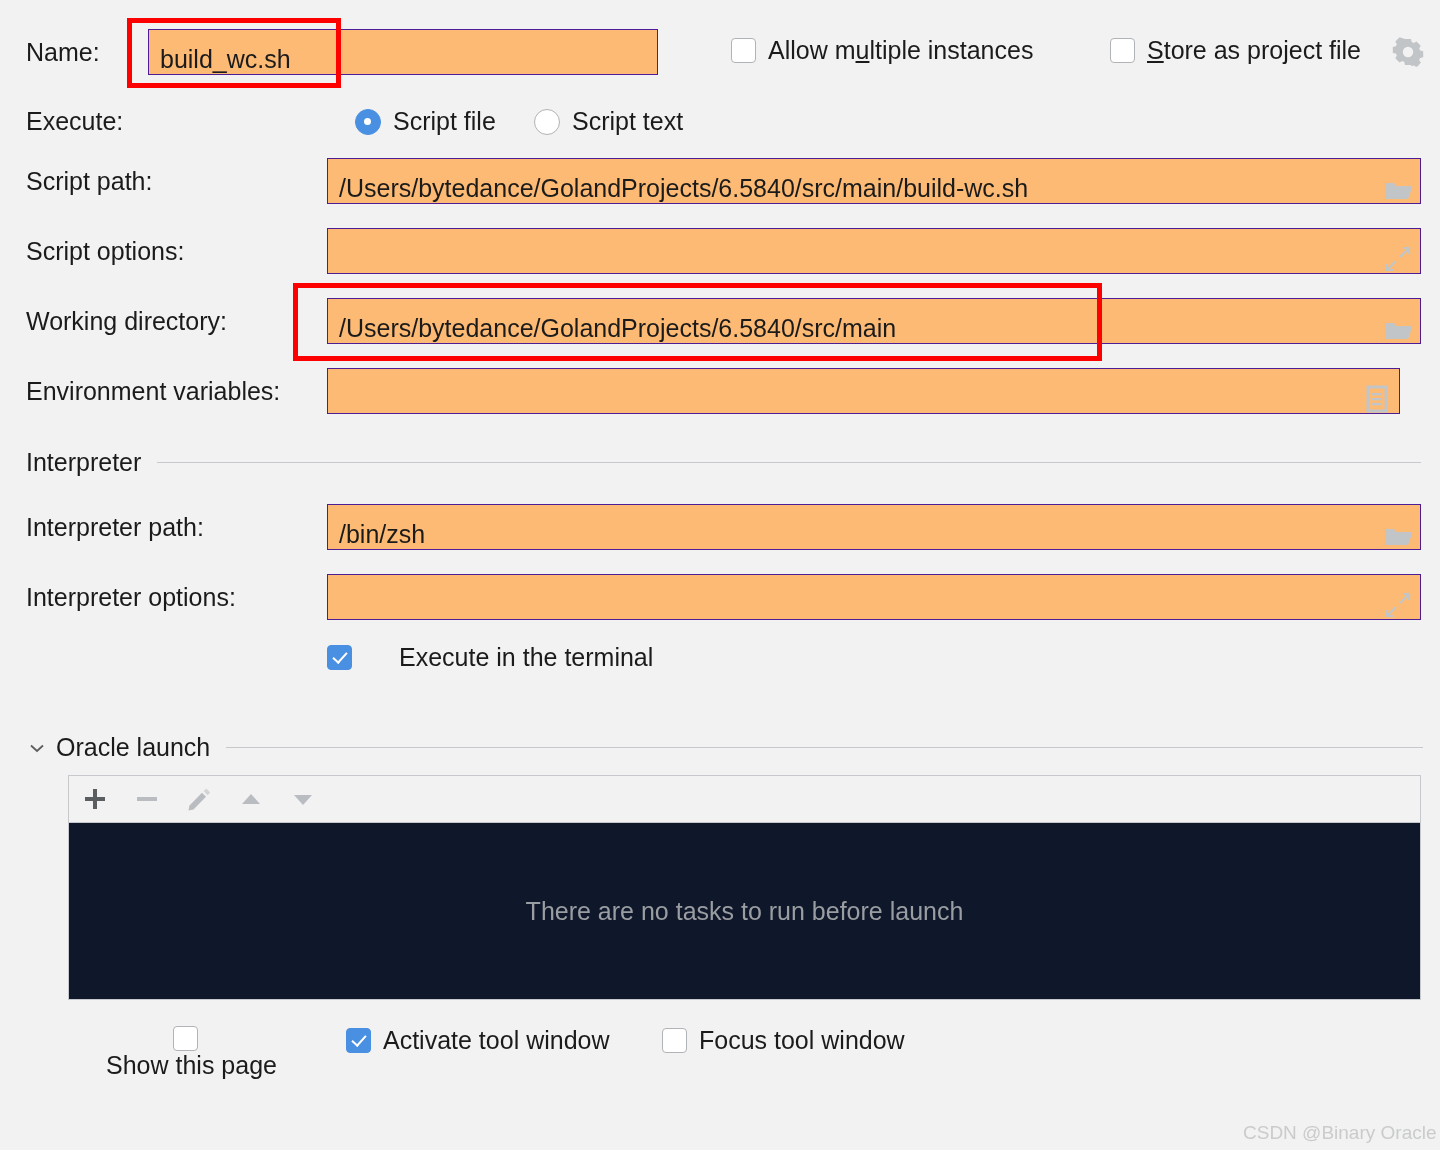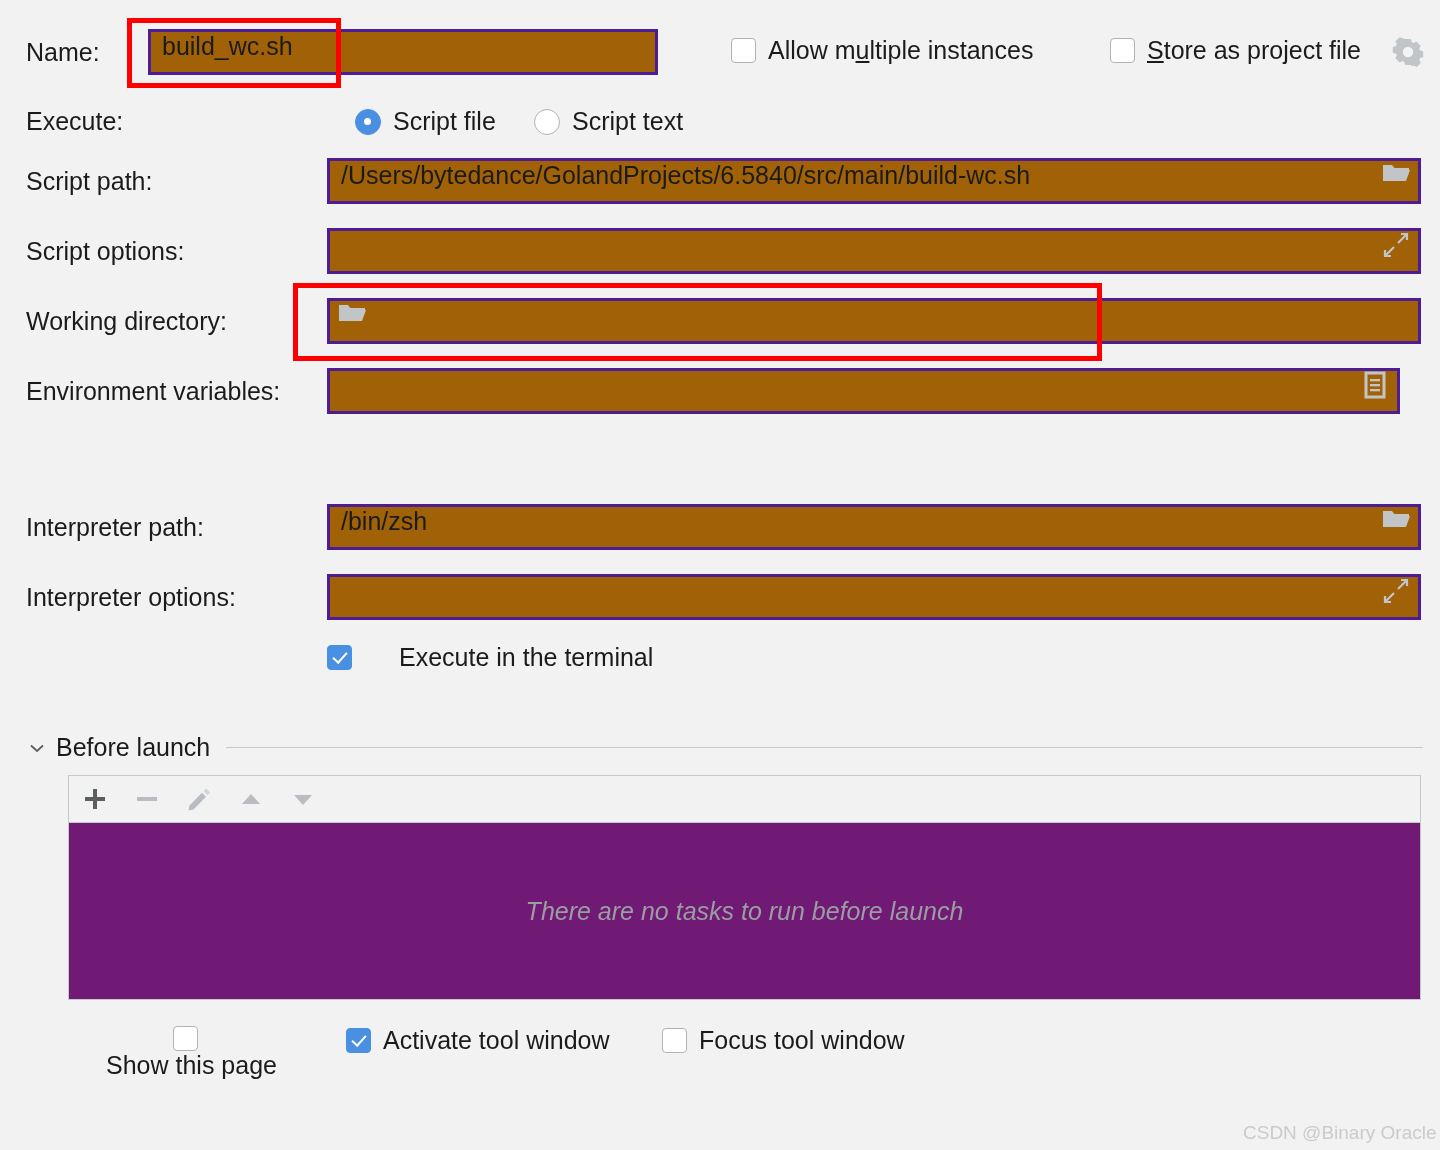--- a/index.html
+++ b/index.html
@@ -29,25 +29,25 @@
     position: absolute;
     font-size: 25px;
     line-height: 30px;
     color: #1b1b1b;
     white-space: nowrap;
   }
 
   
   .field {
     position: absolute;
-    background: #a16207;
-    border: 3px solid #4c1d95;
-    box-sizing: border-box;
-    display: flex;
-    align-items: flex-start;
+    background: #fdba74;
+    border: 1px solid #4c1d95;
+    box-sizing: border-box;
+    display: flex;
+    align-items: flex-end;
   }
   .field .fv {
     font-size: 25px;
     color: #1b1b1b;
     padding-left: 11px;
     white-space: nowrap;
     overflow: hidden;
     flex: 1 1 auto;
   }
   .field .ficon {
@@ -173,28 +173,27 @@
   }
   .bl-btn {
     width: 52px;
     height: 100%;
     display: flex;
     align-items: center;
     justify-content: center;
   }
   .bl-list {
     position: absolute;
-    background: #701a75;
+    background: #0f172a;
     border: 1px solid #c6c8cb;
     border-top: none;
     box-sizing: border-box;
     display: flex;
     align-items: center;
     justify-content: center;
-    font-style: italic;
   }
   .bl-empty {
     font-size: 25px;
     color: #9a9da1;
   }
 
   
   .annot {
     position: absolute;
     border: 5px solid #fe0000;
@@ -271,20 +270,21 @@
       <svg width="28" height="28" viewBox="0 0 28 28">
         <path fill="none" stroke="#c2c5c8" stroke-width="2.2" d="M16 12 L25 3 M19 3 h6 v6"></path>
         <path fill="none" stroke="#c2c5c8" stroke-width="2.2" d="M12 16 L3 25 M9 25 H3 v-6"></path>
       </svg>
     </div>
   </div>
 
   <div class="label" style="left:26px; top:306px;">Working directory:</div>
 
   <div class="field" style="left:327px; top:298px; width:1094px; height:46px;">
+    <div class="fv">/Users/bytedance/GolandProjects/6.5840/src/main</div>
     <div class="ficon">
       <svg width="28" height="24" viewBox="0 0 28 24">
         <path fill="#c2c5c8" d="M1 4h9l2.4 3H27v2H8.8L4.8 20H1z"></path>
         <path fill="#c2c5c8" d="M6 9h22l-4 11H2z"></path>
       </svg>
     </div>
   </div>
 
   <div class="label" style="left:26px; top:376px;">Environment variables:</div>
 
@@ -293,20 +293,24 @@
     <div class="ficon">
       <svg width="24" height="28" viewBox="0 0 24 28">
         <rect x="3" y="2" width="18" height="24" fill="none" stroke="#c2c5c8" stroke-width="3"></rect>
         <rect x="7" y="8" width="10" height="2.3" fill="#c2c5c8"></rect>
         <rect x="7" y="13" width="10" height="2.3" fill="#c2c5c8"></rect>
         <rect x="7" y="18" width="10" height="2.3" fill="#c2c5c8"></rect>
       </svg>
     </div>
   </div>
 
+  <div class="section" style="left:26px; top:448px;">
+    <span class="stitle">Interpreter</span>
+    <span class="srule"></span>
+  </div>
 
   <div class="label" style="left:26px; top:512px;">Interpreter path:</div>
 
   <div class="field" style="left:327px; top:504px; width:1094px; height:46px;">
     <div class="fv">/bin/zsh</div>
     <div class="ficon">
       <svg width="28" height="24" viewBox="0 0 28 24">
         <path fill="#c2c5c8" d="M1 4h9l2.4 3H27v2H8.8L4.8 20H1z"></path>
         <path fill="#c2c5c8" d="M6 9h22l-4 11H2z"></path>
       </svg>
@@ -329,21 +333,21 @@
     <span class="box"></span>
     <span class="ctext">Execute in the terminal</span>
   </div>
 
   <div class="section" style="left:28px; top:733px;">
     <span class="chev">
       <svg width="18" height="18" viewBox="0 0 18 18">
         <path fill="none" stroke="#5b5e61" stroke-width="1.8" d="M3 6.5 L9 12 L15 6.5"></path>
       </svg>
     </span>
-    <span class="stitle">Before launch</span>
+    <span class="stitle">Oracle launch</span>
     <span class="srule"></span>
   </div>
 
   <div class="bl-toolbar" style="left:68px; top:775px; width:1353px; height:48px;">
     <span class="bl-btn">
       <svg width="26" height="26" viewBox="0 0 26 26">
         <rect x="11" y="3" width="4" height="20" fill="#5b5e61"></rect>
         <rect x="3" y="11" width="20" height="4" fill="#5b5e61"></rect>
       </svg>
     </span>

